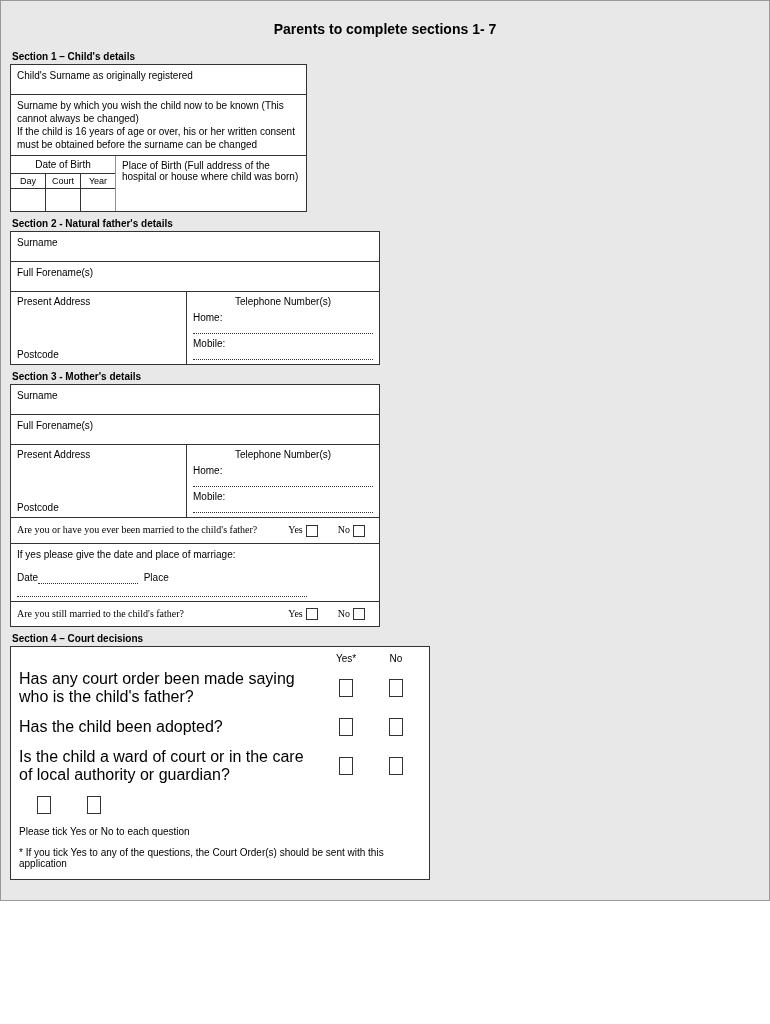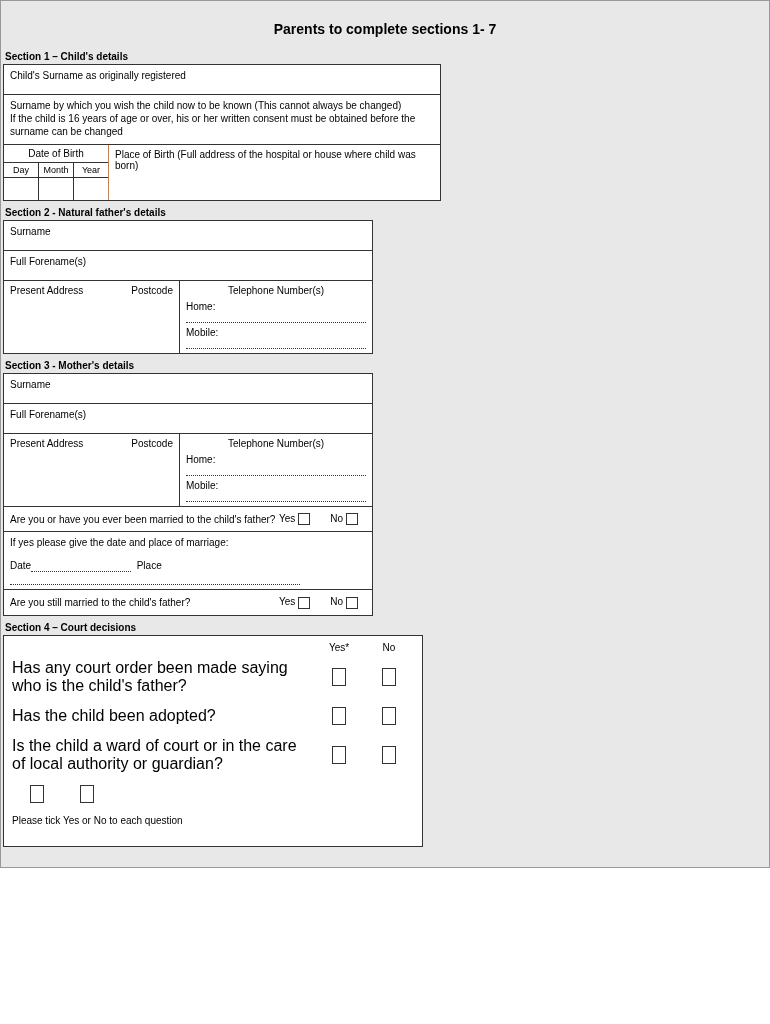--- a/index.html
+++ b/index.html
@@ -1,42 +1,42 @@
 <!DOCTYPE html>
 <html><head>
 <meta charset="utf-8">
 <style>
   * { box-sizing: border-box; margin: 0; padding: 0; }
   body { font-family: Arial, sans-serif; font-size: 10px; background: #fff; }
-  .page { width: 770px; margin: 0 auto; padding: 20px 2px; background: #e8e8e8; border: 1px solid #999; }
+  .page { width: 770px; margin: 0 auto; padding: 20px 9px; background: #e8e8e8; border: 1px solid #999; }
   .title { text-align: center; font-weight: bold; font-size: 14px; margin-bottom: 14px; }
   .section-header { font-weight: bold; font-size: 10px; margin: 6px 0 2px 2px; }
   .form-box { border: 1px solid #333; background: #fff; }
   .cell { border-bottom: 1px solid #333; padding: 4px 6px; font-size: 10px; line-height: 1.3; }
   .cell:last-child { border-bottom: none; }
   .cell-tall { min-height: 30px; }
   .row-flex { display: flex; }
   .row-flex > div { border-right: 1px solid #f97316; }
   .row-flex > div:last-child { border-right: none; }
   .dob-block { width: 105px; }
   .dob-label { text-align: center; padding: 3px 0; border-bottom: 1px solid #333; font-size: 10px; }
   .dob-cells { display: flex; }
   .dob-cell { flex: 1; text-align: center; font-size: 9px; border-right: 1px solid #333; padding: 2px 0; }
   .dob-cell:last-child { border-right: none; }
   .dob-inputs { display: flex; height: 22px; }
   .dob-input { flex: 1; border-right: 1px solid #333; }
   .dob-input:last-child { border-right: none; }
   .pob { flex: 1; padding: 4px 6px; font-size: 10px; }
   .two-col { display: flex; }
-  .col-left { width: 200px; border-right: 1px solid #333; padding: 4px 6px; display: flex; flex-direction: row; justify-content: space-between; min-height: 72px; }
+  .col-left { width: 200px; border-right: 1px solid #333; padding: 4px 6px; display: flex; flex-direction: column; justify-content: space-between; min-height: 72px; }
   .col-right { flex: 1; padding: 4px 6px; display: flex; flex-direction: column; justify-content: space-between; min-height: 72px; align-items: center; }
   .dotted { display: inline-block; border-bottom: 1px dotted #333; min-width: 180px; height: 9px; vertical-align: bottom; }
   .dotted-sm { display: inline-block; border-bottom: 1px dotted #333; min-width: 100px; height: 9px; vertical-align: bottom; }
   .dotted-lg { display: inline-block; border-bottom: 1px dotted #333; min-width: 290px; height: 9px; vertical-align: bottom; }
-  .yn-row { display: flex; align-items: center; padding: 6px; justify-content: space-between; }
+  .yn-row { display: flex; padding: 6px; justify-content: space-between; font-family: Liberation Serif, serif; }
   .yn-opts { display: flex; gap: 20px; align-items: center; margin-right: 8px; }
   .checkbox { display: inline-block; width: 12px; height: 12px; border: 1px solid #333; vertical-align: middle; margin-left: 3px; }
   .checkbox-lg { display: inline-block; width: 14px; height: 18px; border: 1px solid #333; vertical-align: middle; }
   .section4 { background: #fff; border: 1px solid #333; padding: 6px 8px 10px; }
   .s4-head { display: flex; font-size: 10px; margin-bottom: 6px; }
   .s4-q { flex: 1; }
   .s4-yes { width: 50px; text-align: center; }
   .s4-no { width: 50px; text-align: center; }
   .s4-row { display: flex; align-items: center; margin-bottom: 10px; min-height: 22px; }
   .s4-row .q { flex: 1; font-size: 16px; }
@@ -44,32 +44,32 @@
   .s4-row .ncol { width: 50px; text-align: center; }
   .s4-note { font-size: 10px; margin-top: 6px; }
 </style>
 </head>
 <body>
 
 <div class="page">
   <div class="title">Parents to complete sections 1- 7</div>
 
   <div class="section-header">Section 1 – Child's details</div>
-  <div class="form-box" style="width:438px;">
+  <div class="form-box" style="width:297px;">
     <div class="cell cell-tall">Child's Surname as originally registered</div>
     <div class="cell" style="min-height:50px;">
       <div>Surname by which you wish the child now to be known (This cannot always be changed)</div>
       <div>If the child is 16 years of age or over, his or her written consent must be obtained before the surname can be changed</div>
     </div>
     <div class="row-flex">
       <div class="dob-block">
         <div class="dob-label">Date of Birth</div>
         <div class="dob-cells" style="border-bottom:1px solid #333;">
           <div class="dob-cell">Day</div>
-          <div class="dob-cell">Month</div>
+          <div class="dob-cell">Court</div>
           <div class="dob-cell">Year</div>
         </div>
         <div class="dob-inputs">
           <div class="dob-input"></div>
           <div class="dob-input"></div>
           <div class="dob-input"></div>
         </div>
       </div>
       <div class="pob">Place of Birth (Full address of the hospital or house where child was born)</div>
     </div>
@@ -150,14 +150,15 @@
     <div class="s4-row">
       <div class="q">Is the child a ward of court or in the care of local authority or guardian?</div>
       <div class="ycol"><span class="checkbox-lg"></span></div>
       <div class="ncol"><span class="checkbox-lg"></span></div>
     </div>
     <div class="s4-row">
       <div class="ycol"><span class="checkbox-lg"></span></div>
       <div class="ncol"><span class="checkbox-lg"></span></div>
     </div>
     <div class="s4-note" style="margin-bottom:10px;">Please tick Yes or No to each question</div>
+    <div class="s4-note">* If you tick Yes to any of the questions, the Court Order(s) should be sent with this application</div>
   </div>
 </div>
 
 </body></html>

